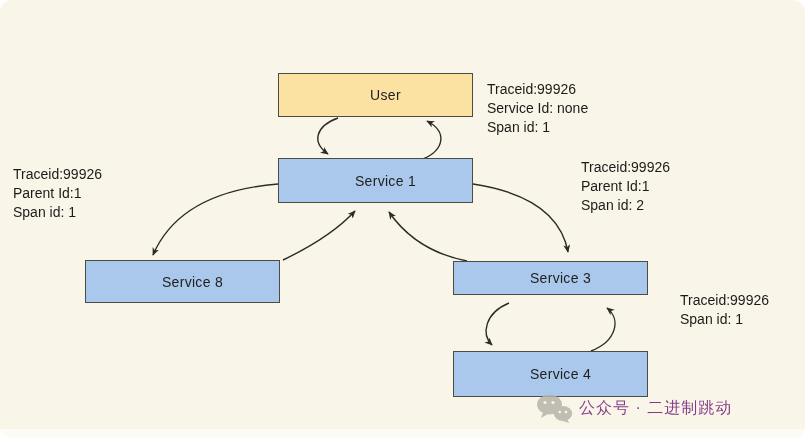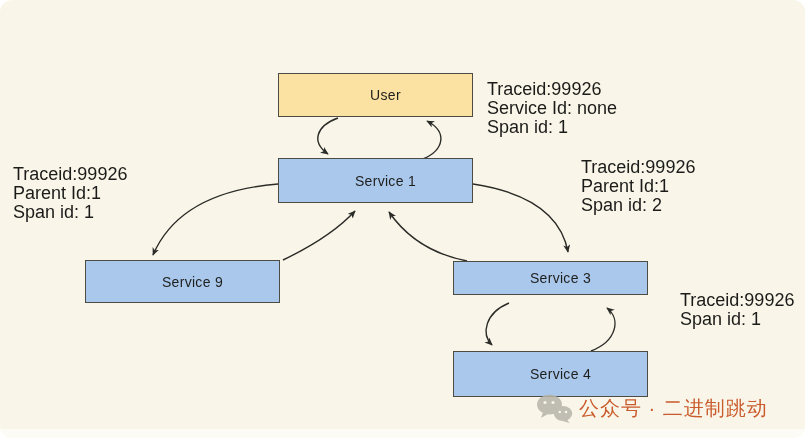--- a/index.html
+++ b/index.html
@@ -16,33 +16,33 @@
     font-size:14px;color:#1f1f1d;letter-spacing:.3px;padding-left:20px;
   }
   .node.blue{background:#a9c8ec;}
   .node.yellow{background:#fce2a2;}
   #node-user{left:278px;top:73px;width:195px;height:44px;}
   #node-service1{left:278px;top:158px;width:195px;height:45px;}
   #node-service2{left:85px;top:260px;width:195px;height:43px;}
   #node-service3{left:453px;top:261px;width:195px;height:34px;}
   #node-service4{left:453px;top:351px;width:195px;height:46px;}
   .annotation{
-    position:absolute;font-size:18px;line-height:19px;color:#1b1b19;
+    position:absolute;font-size:14px;line-height:19px;color:#1b1b19;
     white-space:nowrap;
   }
   #ann-user{left:487px;top:80px;}
   #ann-service2{left:13px;top:165px;}
   #ann-service3{left:581px;top:158px;}
   #ann-service4{left:680px;top:291px;}
   #watermark{
     position:absolute;left:536px;top:394px;display:flex;align-items:center;
     color:#b7b4a9;opacity:.85;
   }
   #watermark .wm-text{
-    font-size:20px;letter-spacing:1px;margin-left:6px;color:#c2410c;
+    font-size:16px;letter-spacing:1px;margin-left:6px;color:#701a75;
   }
   #bottom-fade{
     position:absolute;left:0;bottom:0;width:805px;height:9px;
     background:rgba(255,255,255,0.55);
   }
 </style>
 </head>
 <body>
 
 <div id="stage">
@@ -63,21 +63,21 @@
     <path class="edge" d="M 591,351 C 617,341 621,319 607,308" marker-end="url(#ah)"></path>
   </svg>
 
   <div class="node yellow" id="node-user">
     <span>User</span>
   </div>
   <div class="node blue" id="node-service1">
     <span>Service 1</span>
   </div>
   <div class="node blue" id="node-service2">
-    <span>Service 9</span>
+    <span>Service 8</span>
   </div>
   <div class="node blue" id="node-service3">
     <span>Service 3</span>
   </div>
   <div class="node blue" id="node-service4">
     <span>Service 4</span>
   </div>
 
   <div class="annotation" id="ann-user">
     <div>Traceid:99926</div>

